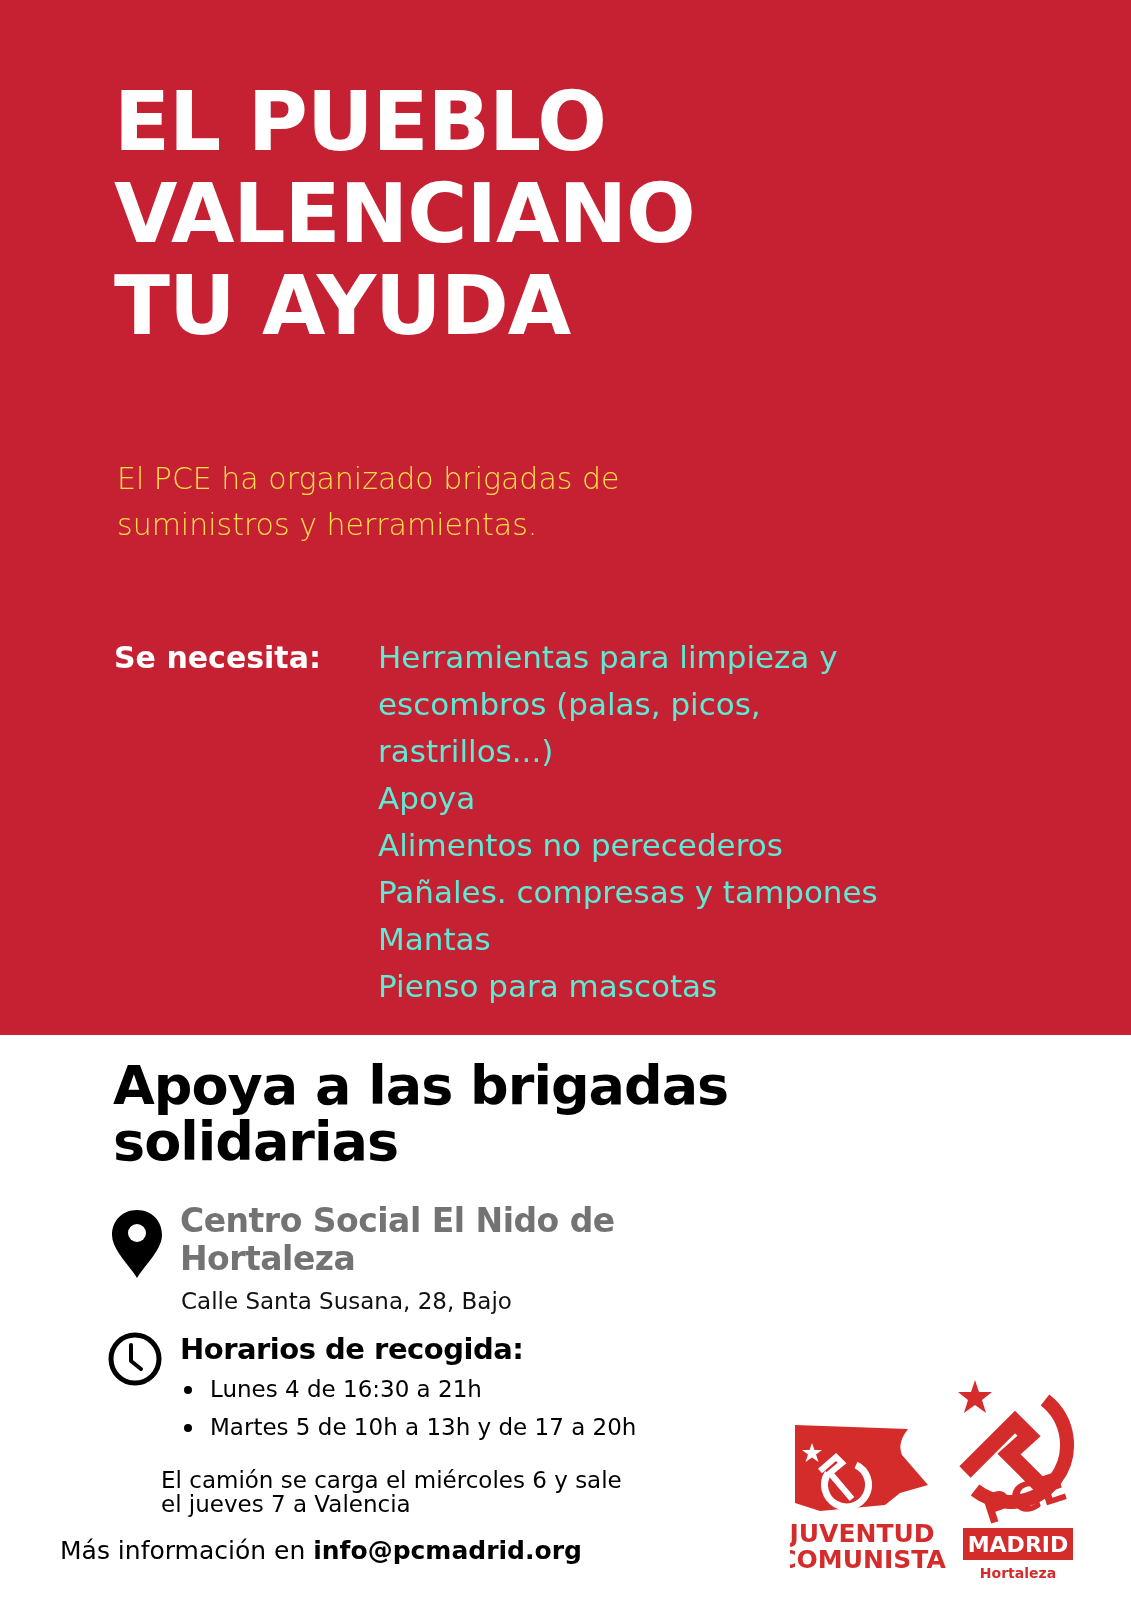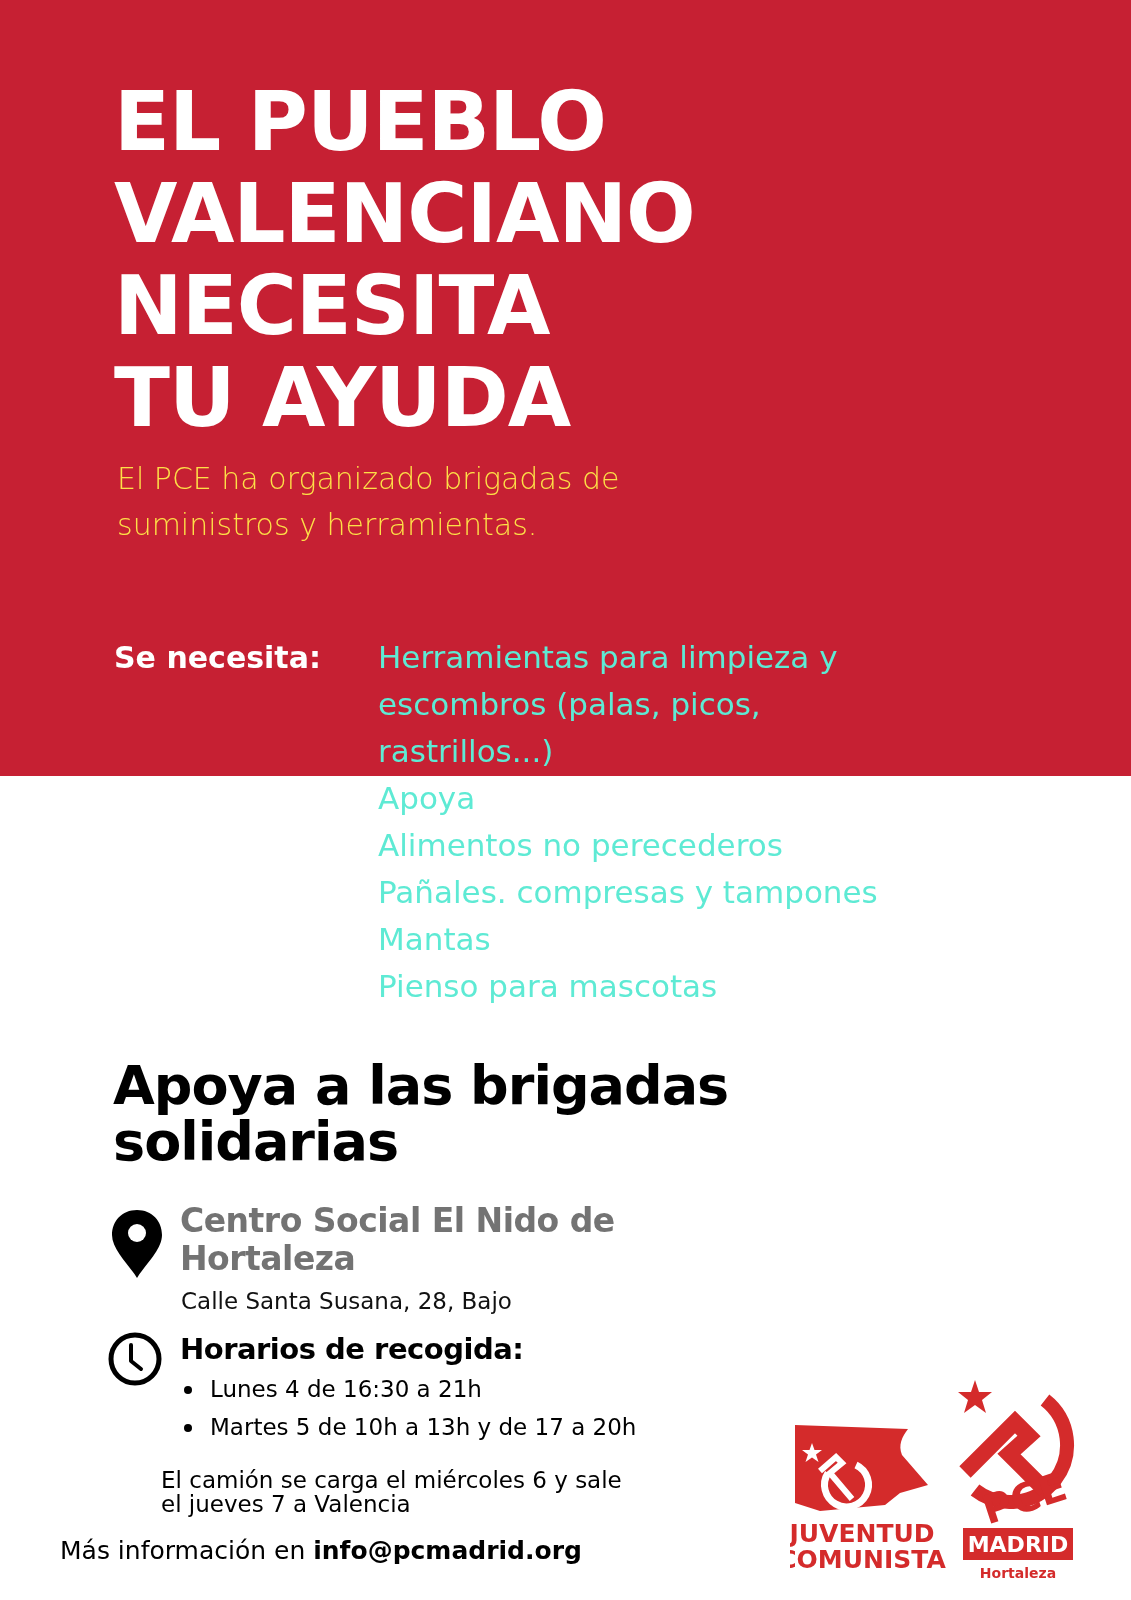--- a/index.html
+++ b/index.html
@@ -1,19 +1,19 @@
 <!DOCTYPE html>
 <html><head>
 <meta charset="utf-8">
 <style>
   * { box-sizing: border-box; margin: 0; padding: 0; }
   html, body { width: 1131px; height: 1600px; background: #ffffff; overflow: hidden; }
   body { position: relative; font-family: "DejaVu Sans", "Liberation Sans", sans-serif; }
 
-  .top { position: absolute; left: 0; top: 0; width: 1131px; height: 776px; background: #C62033; }
+  .top { position: absolute; left: 0; top: 0; width: 1131px; height: 1035px; background: #C62033; }
 
   .headline { position: absolute; left: 114px; top: 76px; color: #fff;
     font-family: "DejaVu Sans", sans-serif; font-weight: bold; font-size: 82px;
     line-height: 92px; letter-spacing: -1px; }
   .headline div { white-space: nowrap; }
 
   .intro { position: absolute; left: 117px; top: 456px; width: 680px; color: #fde047;
     font-family: "DejaVu Sans", sans-serif; font-size: 30px; line-height: 46px; font-weight: 300; }
   .intro div { white-space: nowrap; }
 
@@ -53,21 +53,20 @@
   .logo-jc { position: absolute; left: 790px; top: 1415px; width: 160px; height: 160px; }
   .logo-pce { position: absolute; left: 945px; top: 1380px; width: 160px; height: 205px; }
 </style>
 </head>
 <body>
 
 <div class="top">
   <div class="headline">
     <div>EL PUEBLO</div>
     <div>VALENCIANO</div>
-    <div>NECESITA</div>
     <div>TU AYUDA</div>
   </div>
 
   <div class="intro">
     <div>El PCE ha organizado brigadas de</div>
     <div>suministros y herramientas.</div>
   </div>
 
   <div class="needs-label">Se necesita:</div>
   <div class="needs-list">

